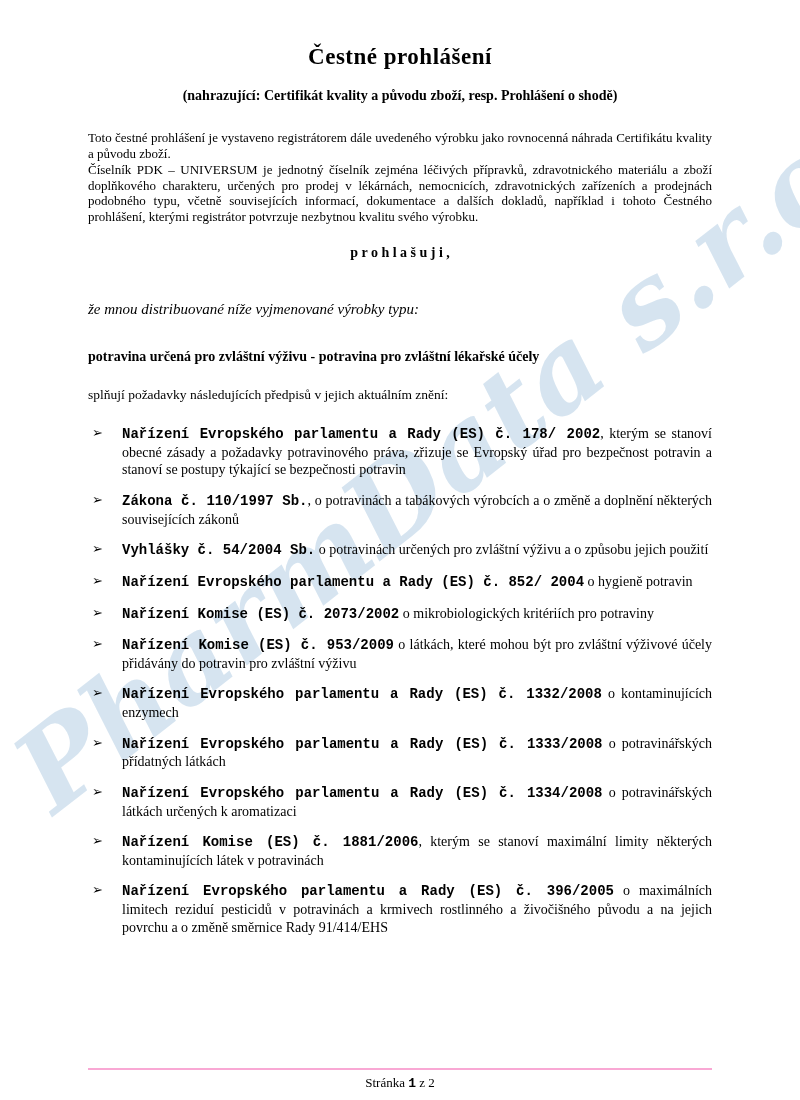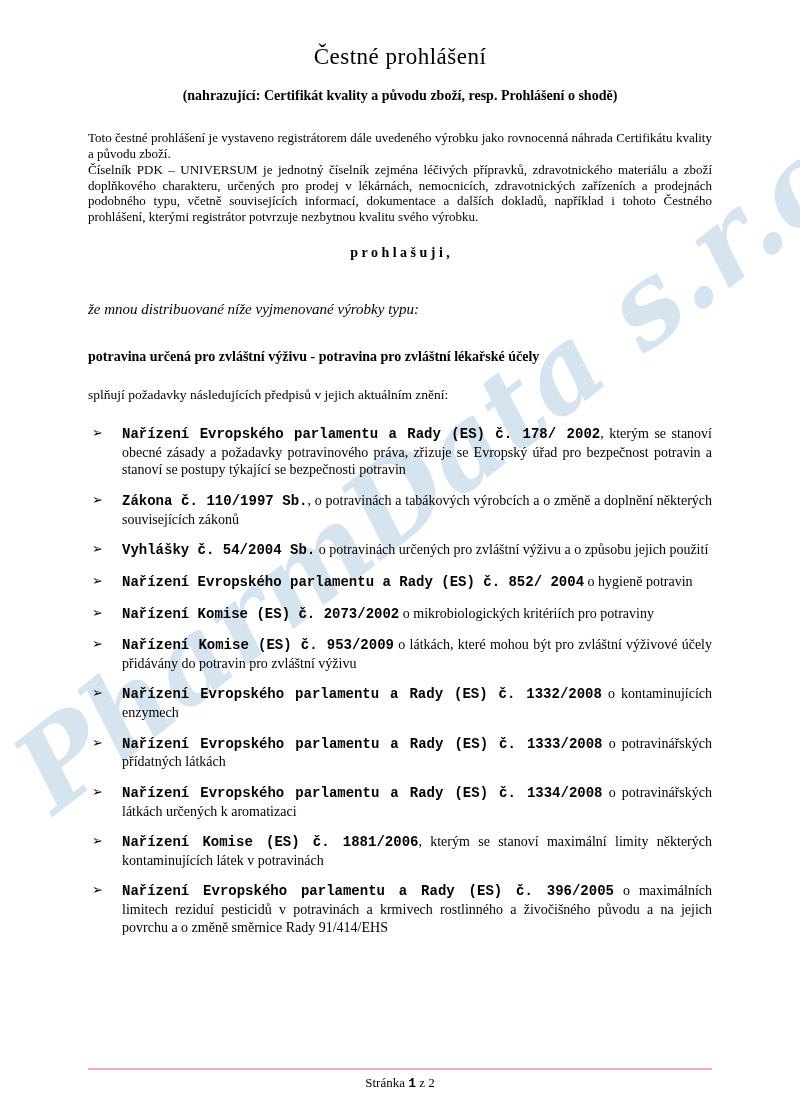--- a/index.html
+++ b/index.html
@@ -32,21 +32,21 @@
     pointer-events: none;
   }
   .content {
     position: relative;
     z-index: 1;
     padding: 44px 88px 0 88px;
   }
   .title {
     text-align: center;
     font-size: 23px;
-    font-weight: normal;
+    font-weight: bold;
     letter-spacing: 0.5px;
   }
   .subtitle {
     text-align: center;
     font-size: 14px;
     font-weight: bold;
     margin-top: 18px;
   }
   .intro { margin-top: 26px; }
   .intro p {

